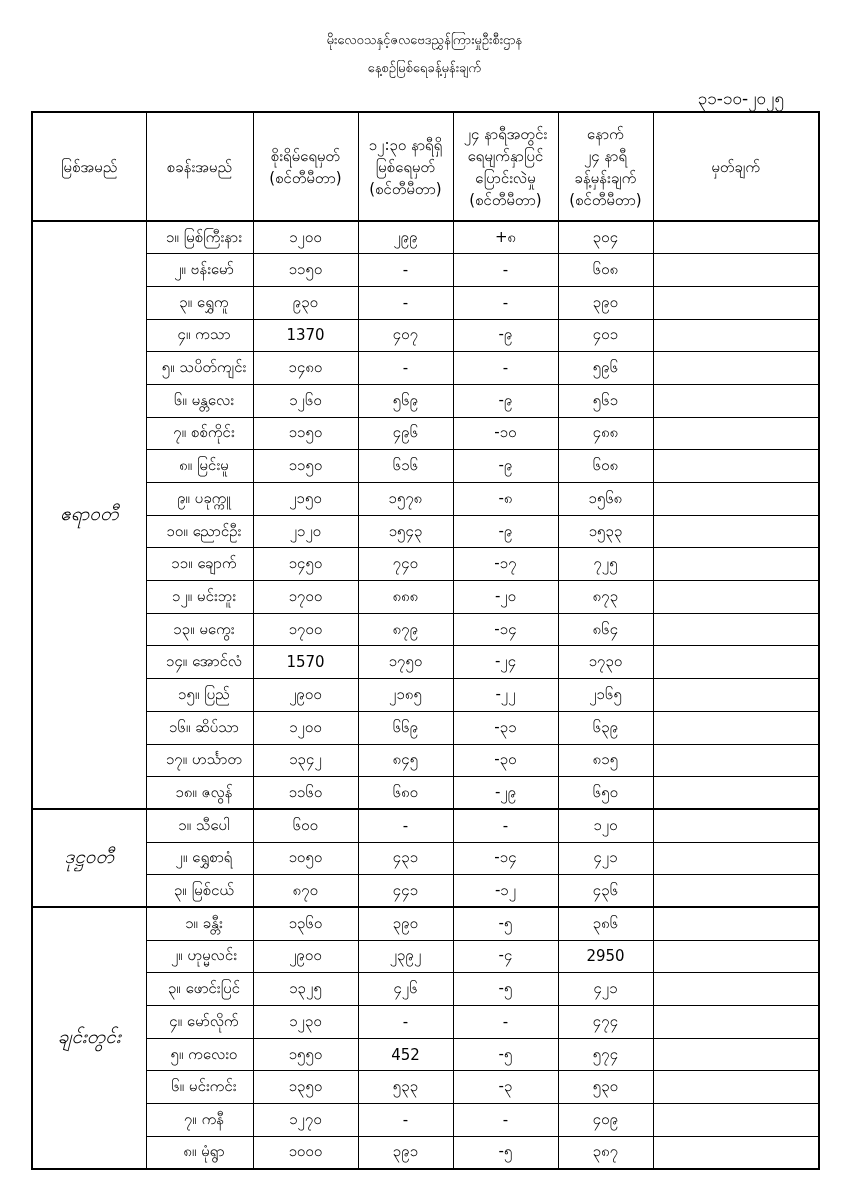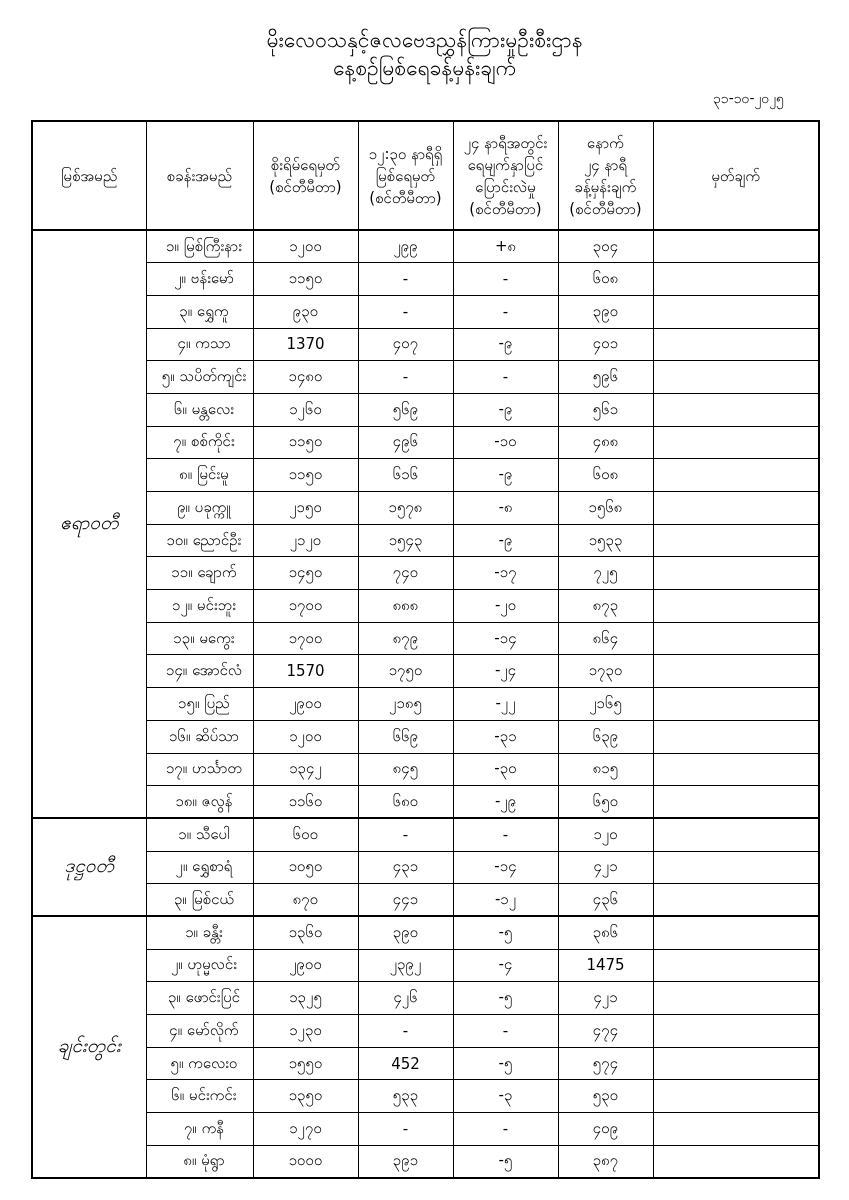--- a/index.html
+++ b/index.html
@@ -2,24 +2,24 @@
 <html><head>
 <meta charset="utf-8">
 <style>
   html,body { margin:0; padding:0; background:#e8e8e8; }
   .page {
     width:849px; height:1200px; background:#ffffff; margin:0 auto;
     font-family:"DejaVu Sans", sans-serif; color:#000;
     box-sizing:border-box; overflow:hidden;
   }
   .title-block { text-align:center; padding-top:26px; margin-bottom:4px; }
-  .title-line { font-size:21px; line-height:28px; white-space:nowrap; }
+  .title-line { font-size:13px; line-height:28px; white-space:nowrap; }
   .date-row {
-    width:787px; margin:6px 0 12px 31px; text-align:right;
-    font-size:14px; line-height:20px; padding-right:34px; box-sizing:border-box;
+    width:787px; margin:6px 0 3px 31px; text-align:right;
+    font-size:17px; line-height:20px; padding-right:34px; box-sizing:border-box;
   }
   table.forecast {
     border-collapse:collapse; table-layout:fixed;
     margin-left:31px; width:787px;
     border:2px solid #000;
   }
   .forecast th, .forecast td {
     border:1px solid #000; padding:0; font-weight:normal;
     font-size:15px; text-align:center; vertical-align:middle;
     overflow:hidden;
@@ -251,21 +251,21 @@
           <td>၃၉၀</td>
           <td>-၅</td>
           <td>၃၈၆</td>
           <td></td>
         </tr>
         <tr class="data-row">
           <td class="station-cell">၂။ ဟုမ္မလင်း</td>
           <td>၂၉၀၀</td>
           <td>၂၃၉၂</td>
           <td>-၄</td>
-          <td>1475</td>
+          <td>2950</td>
           <td></td>
         </tr>
         <tr class="data-row">
           <td class="station-cell">၃။ ဖောင်းပြင်</td>
           <td>၁၃၂၅</td>
           <td>၄၂၆</td>
           <td>-၅</td>
           <td>၄၂၁</td>
           <td></td>
         </tr>

